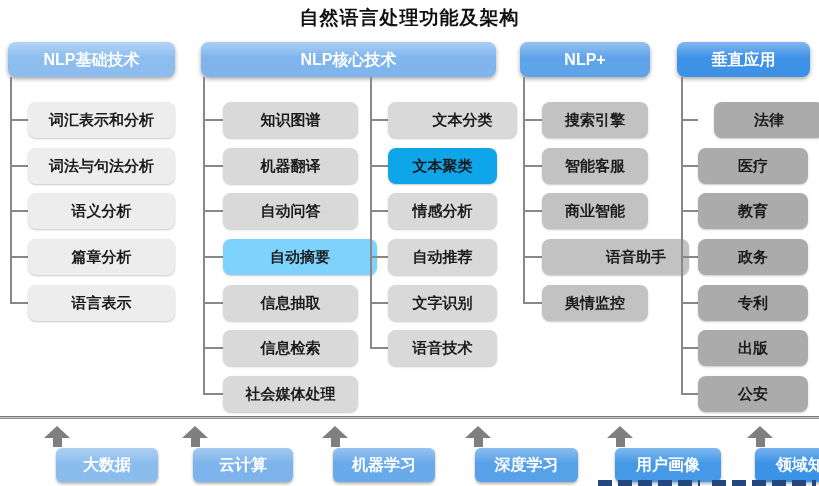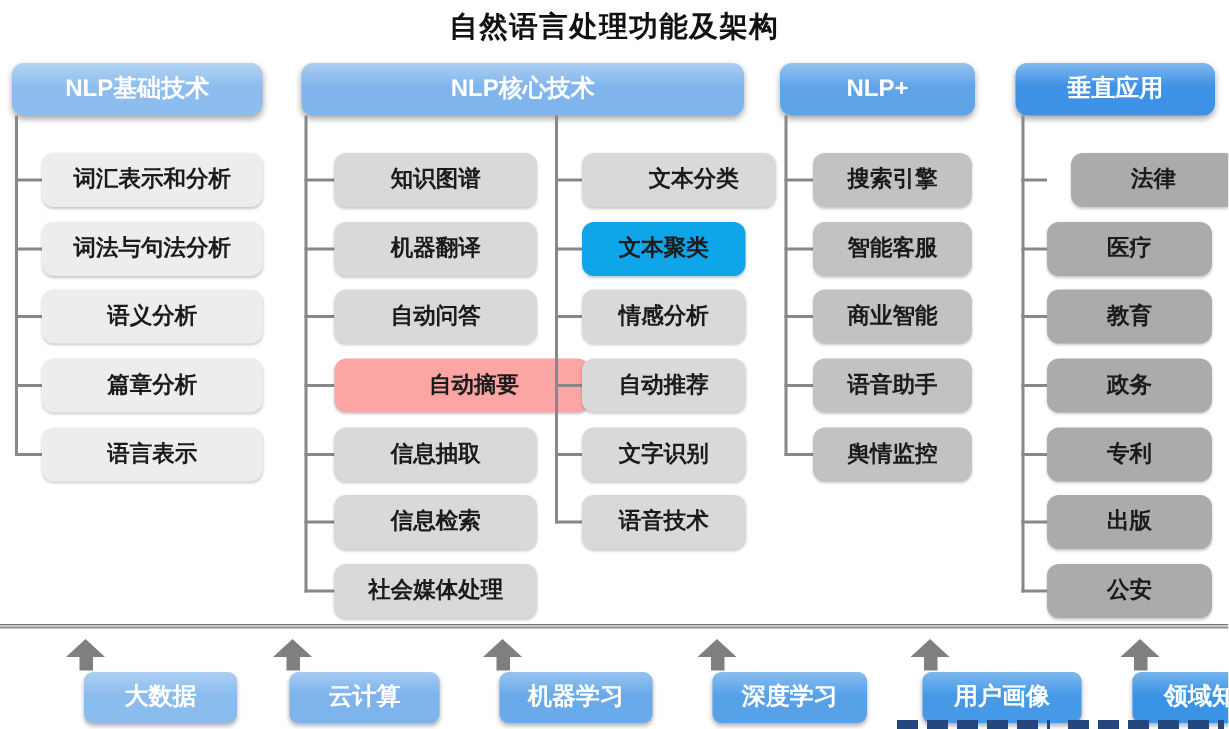--- a/index.html
+++ b/index.html
@@ -72,21 +72,21 @@
   <div class="tick" style="left:203px;top:119px;width:20px;"></div>
   <div class="tick" style="left:203px;top:165px;width:20px;"></div>
   <div class="tick" style="left:203px;top:210px;width:20px;"></div>
   <div class="tick" style="left:203px;top:256px;width:20px;"></div>
   <div class="tick" style="left:203px;top:302px;width:20px;"></div>
   <div class="tick" style="left:203px;top:347px;width:20px;"></div>
   <div class="tick" style="left:203px;top:393px;width:20px;"></div>
   <div class="item" style="left: 223px; width: 135px; top: 102px; background: rgb(217, 217, 217);">知识图谱</div>
   <div class="item" style="left: 223px; width: 135px; top: 148px; background: rgb(217, 217, 217);">机器翻译</div>
   <div class="item" style="left: 223px; width: 135px; top: 193px; background: rgb(217, 217, 217);">自动问答</div>
-  <div class="item" style="left: 223px; width: 154px; top: 239px; background: #fca5a5; padding-left: 16px;">自动摘要</div>
+  <div class="item" style="left: 223px; width: 154px; top: 239px; background: #7dd3fc;">自动摘要</div>
   <div class="item" style="left: 223px; width: 135px; top: 285px; background: rgb(217, 217, 217);">信息抽取</div>
   <div class="item" style="left: 223px; width: 135px; top: 330px; background: rgb(217, 217, 217);">信息检索</div>
   <div class="item" style="left: 223px; width: 135px; top: 376px; background: rgb(217, 217, 217);">社会媒体处理</div>
 
   <div class="spine" style="left:370px;top:77px;height:272px;"></div>
   <div class="tick" style="left:370px;top:119px;width:18px;"></div>
   <div class="tick" style="left:370px;top:165px;width:18px;"></div>
   <div class="tick" style="left:370px;top:210px;width:18px;"></div>
   <div class="tick" style="left:370px;top:256px;width:18px;"></div>
   <div class="tick" style="left:370px;top:302px;width:18px;"></div>
@@ -101,21 +101,21 @@
   <div class="hdr" style="left: 520px; width: 130px; background: rgb(95, 163, 233);">NLP+</div>
   <div class="spine" style="left:523px;top:77px;height:227px;"></div>
   <div class="tick" style="left:523px;top:119px;width:19px;"></div>
   <div class="tick" style="left:523px;top:165px;width:19px;"></div>
   <div class="tick" style="left:523px;top:210px;width:19px;"></div>
   <div class="tick" style="left:523px;top:256px;width:19px;"></div>
   <div class="tick" style="left:523px;top:302px;width:19px;"></div>
   <div class="item" style="left: 542px; width: 106px; top: 102px; background: rgb(194, 194, 194);">搜索引擎</div>
   <div class="item" style="left: 542px; width: 106px; top: 148px; background: rgb(194, 194, 194);">智能客服</div>
   <div class="item" style="left: 542px; width: 106px; top: 193px; background: rgb(194, 194, 194);">商业智能</div>
-  <div class="item" style="left: 542px; width: 106px; top: 239px; background: rgb(194, 194, 194);">语音助手</div>
+  <div class="item" style="left: 542px; width: 106px; top: 239px; background: rgb(194, 194, 194); padding-left: 41px;">语音助手</div>
   <div class="item" style="left: 542px; width: 106px; top: 285px; background: rgb(194, 194, 194);">舆情监控</div>
 
   <div class="hdr" style="left: 677px; width: 133px; background: rgb(62, 146, 230);">垂直应用</div>
   <div class="spine" style="left:681px;top:77px;height:318px;"></div>
   <div class="tick" style="left:681px;top:119px;width:17px;"></div>
   <div class="tick" style="left:681px;top:165px;width:17px;"></div>
   <div class="tick" style="left:681px;top:210px;width:17px;"></div>
   <div class="tick" style="left:681px;top:256px;width:17px;"></div>
   <div class="tick" style="left:681px;top:302px;width:17px;"></div>
   <div class="tick" style="left:681px;top:347px;width:17px;"></div>

